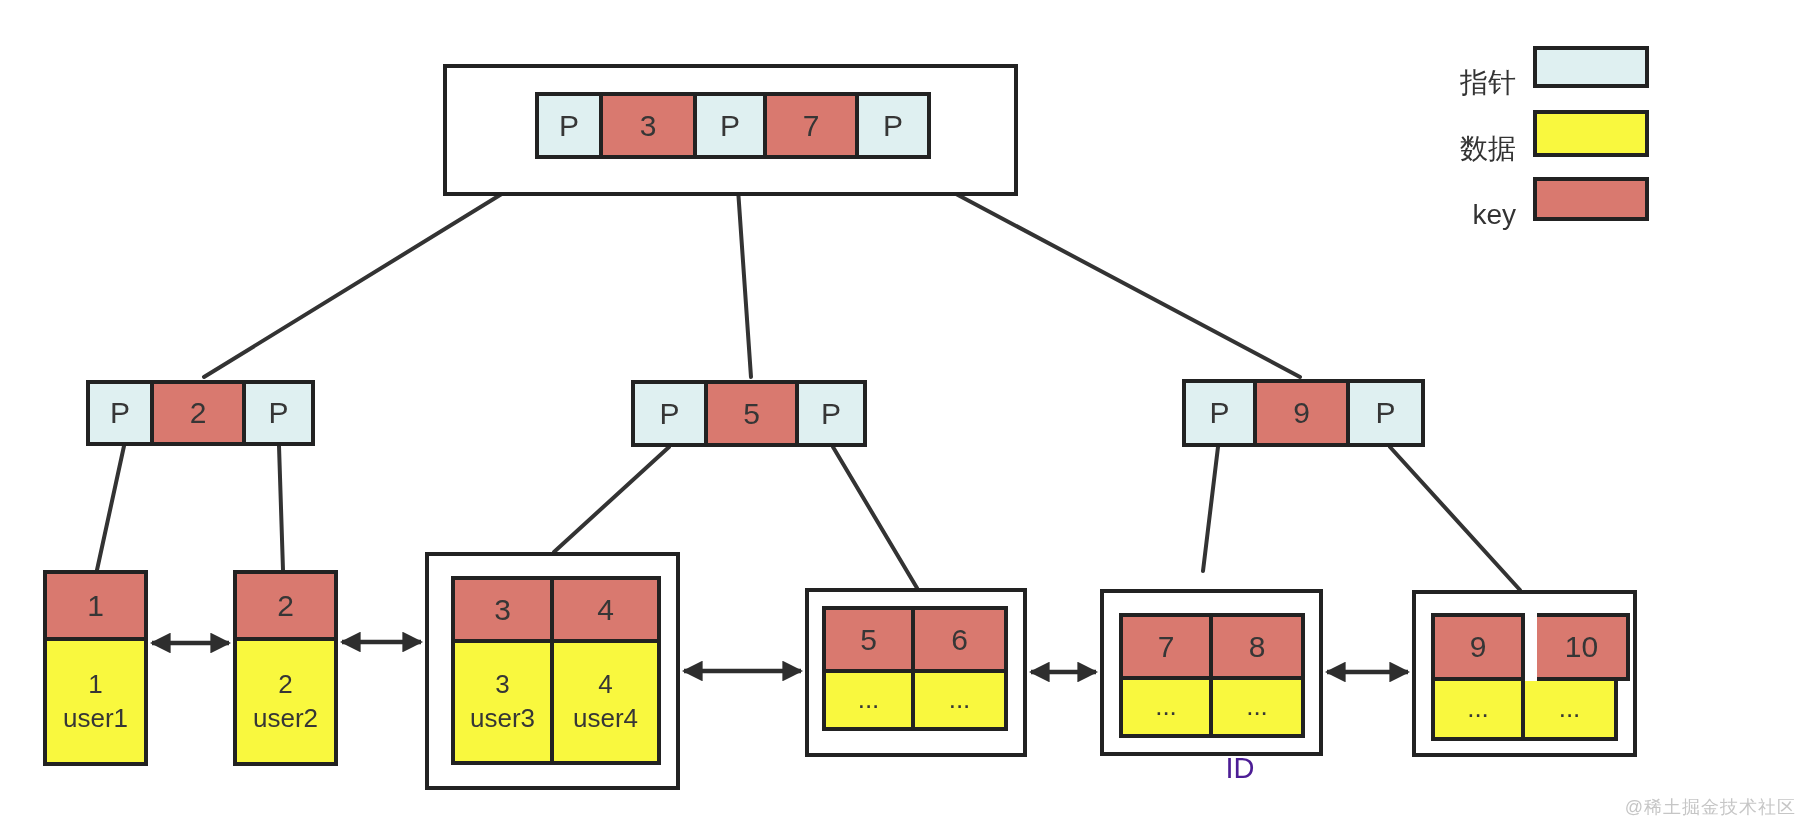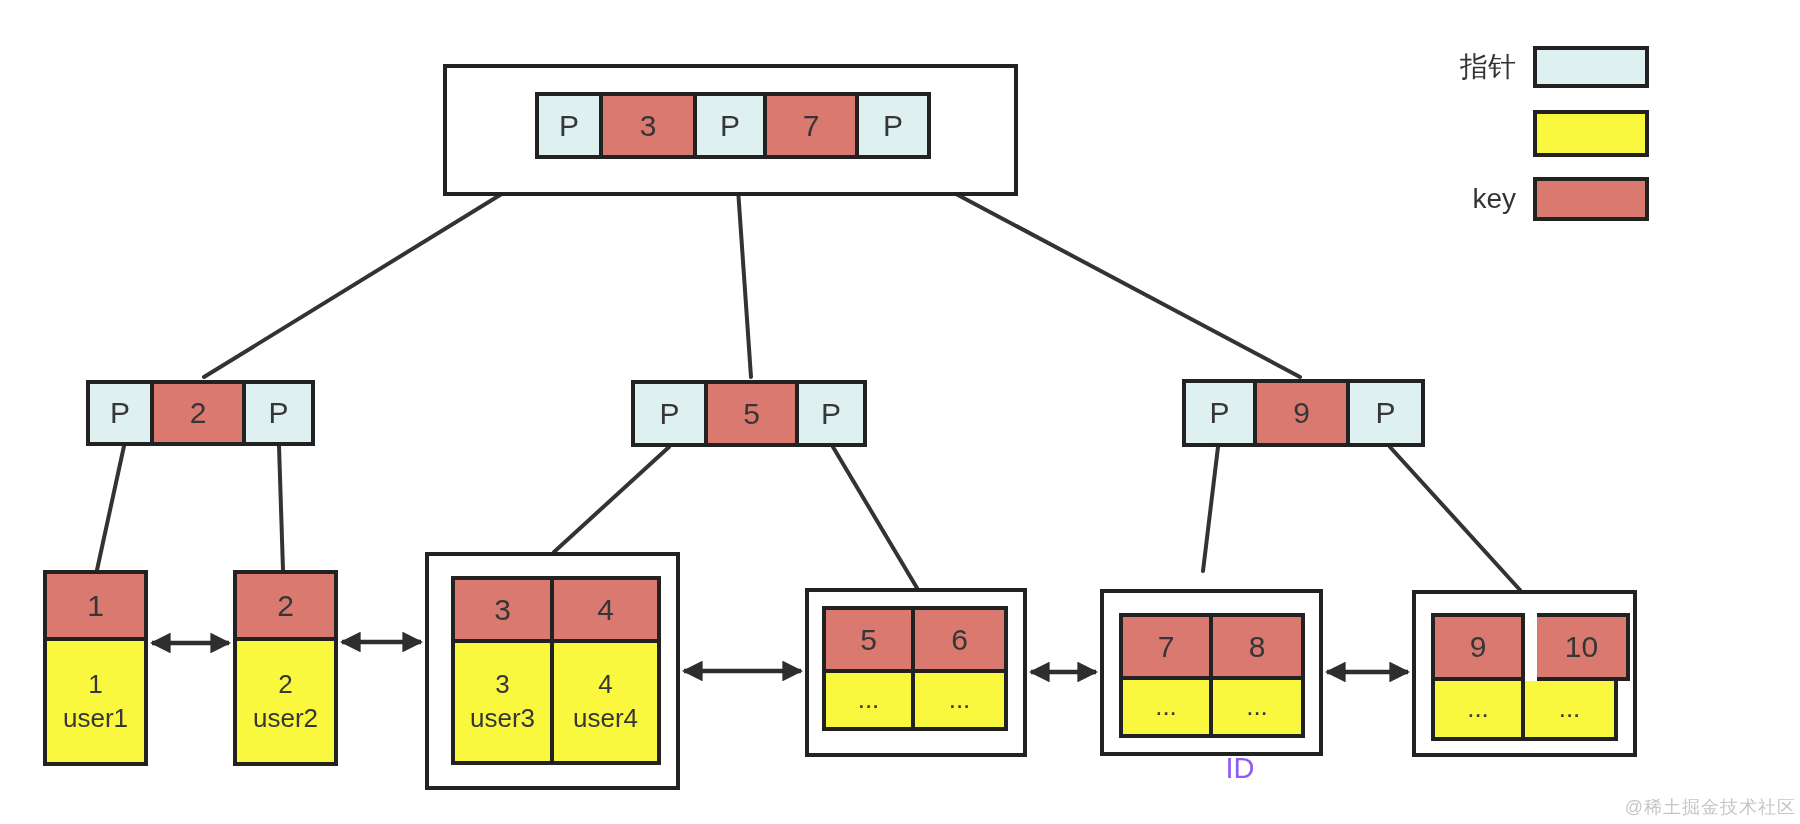--- a/index.html
+++ b/index.html
@@ -33,30 +33,31 @@
   .red    { background: #d9796f; }
   .yellow { background: #f9f83e; }
   .data-cell {
     flex-direction: column;
     font-size: 26px;
     line-height: 1.3;
   }
   .node-label {
     position: absolute;
     font-size: 29px;
-    color: #8b5cf6;
+    color: #4c1d95;
     text-align: center;
   }
   .legend-label {
     position: absolute;
     width: 200px;
     text-align: right;
     font-size: 28px;
     line-height: 32px;
     color: #333333;
+    margin-top: 16px;
   }
   .legend-swatch {
     position: absolute;
     border: 4px solid #222222;
   }
   .edges {
     position: absolute;
     left: 0; top: 0;
     width: 1800px;
     height: 824px;
@@ -98,20 +99,21 @@
 
     <line x1="152" y1="643" x2="229" y2="643" stroke="#2e2e2e" stroke-width="4.5" marker-start="url(#arr)" marker-end="url(#arr)"></line>
     <line x1="342" y1="642" x2="421" y2="642" stroke="#2e2e2e" stroke-width="4.5" marker-start="url(#arr)" marker-end="url(#arr)"></line>
     <line x1="684" y1="671" x2="801" y2="671" stroke="#2e2e2e" stroke-width="4.5" marker-start="url(#arr)" marker-end="url(#arr)"></line>
     <line x1="1031" y1="672" x2="1096" y2="672" stroke="#2e2e2e" stroke-width="4.5" marker-start="url(#arr)" marker-end="url(#arr)"></line>
     <line x1="1327" y1="672" x2="1408" y2="672" stroke="#2e2e2e" stroke-width="4.5" marker-start="url(#arr)" marker-end="url(#arr)"></line>
   </svg>
 
   <div class="legend-label" style="left:1316px; top:51px;">指针</div>
   <div class="legend-swatch blue" style="left:1533px; top:46px;  width:116px; height:42px;"></div>
+  <div class="legend-label" style="left:1316px; top:117px;">数据</div>
   <div class="legend-swatch yellow" style="left:1533px; top:110px; width:116px; height:47px;"></div>
   <div class="legend-label" style="left:1316px; top:183px;">key</div>
   <div class="legend-swatch red" style="left:1533px; top:177px; width:116px; height:44px;"></div>
 
   <div class="frame" style="left:443px; top:64px; width:575px; height:132px;"></div>
   <div class="cell blue" style="left:535px; top:92px; width:68px; height:67px;">P</div>
   <div class="cell red no-l" style="left:603px; top:92px; width:94px; height:67px;">3</div>
   <div class="cell blue no-l" style="left:697px; top:92px; width:70px; height:67px;">P</div>
   <div class="cell red no-l" style="left:767px; top:92px; width:92px; height:67px;">7</div>
   <div class="cell blue no-l" style="left:859px; top:92px; width:72px; height:67px;">P</div>

